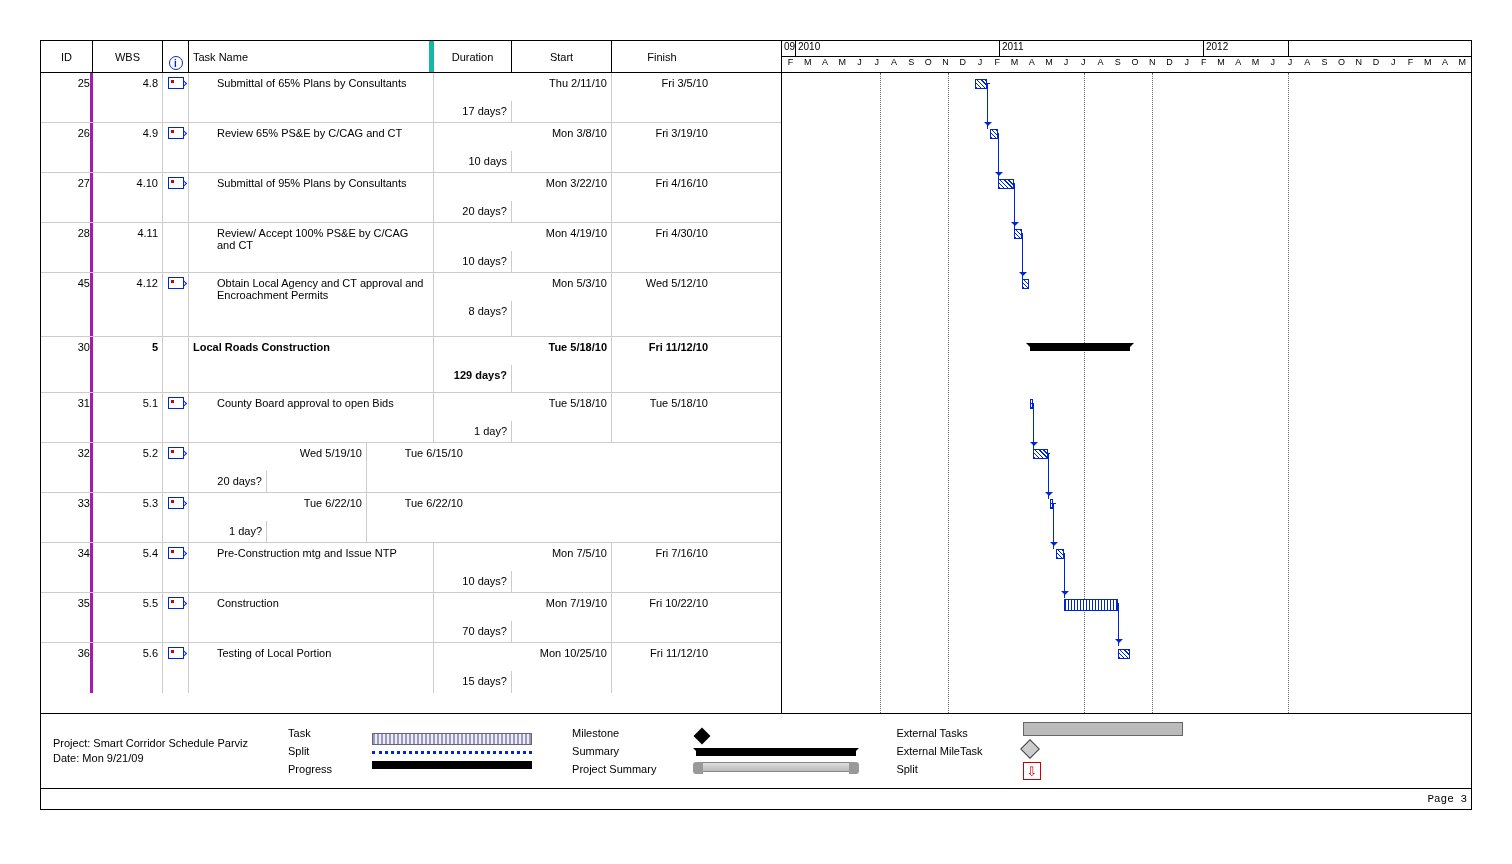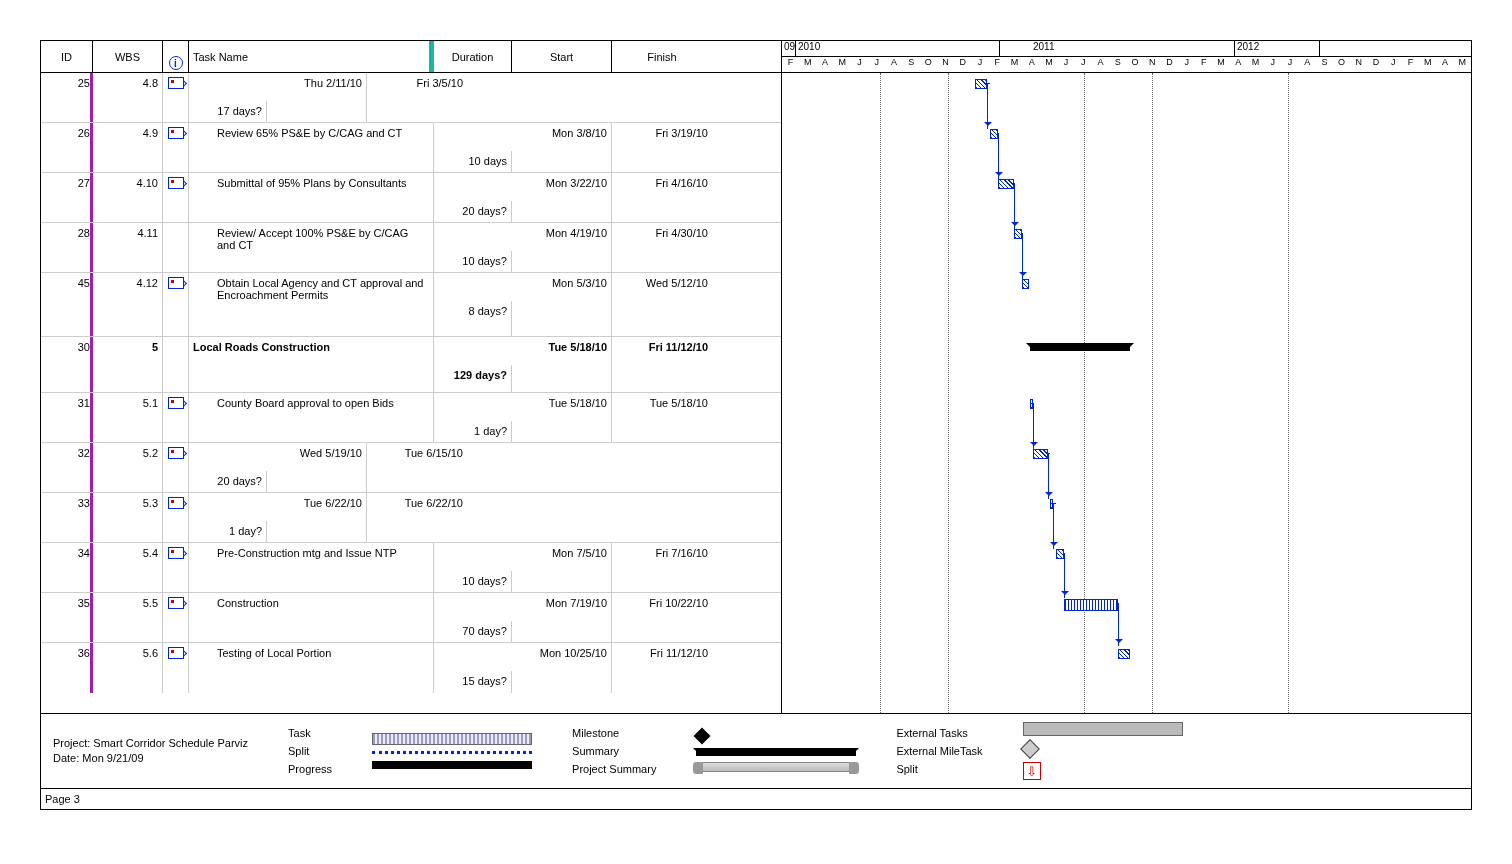--- a/index.html
+++ b/index.html
@@ -74,21 +74,21 @@
   .swatch-sum{ width:160px; height:8px; background:#000; position:relative;}
   .swatch-sum::before,.swatch-sum::after{content:"";position:absolute;top:0;border:7px solid transparent;border-top-color:#000;}
   .swatch-sum::before{left:-3px;} .swatch-sum::after{right:-3px;}
   .swatch-psum{ width:160px; height:10px; border:1px solid #888; background:linear-gradient(#ddd,#bbb); position:relative;}
   .swatch-psum::before,.swatch-psum::after{content:"";position:absolute;top:-1px;width:10px;height:12px;background:#999;}
   .swatch-psum::before{left:-4px;border-radius:3px 0 0 3px;} .swatch-psum::after{right:-4px;border-radius:0 3px 3px 0;}
   .swatch-ext{ width:160px; height:14px; background:#bbb; border:1px solid #666;}
   .swatch-emile{ width:14px; height:14px; border:1px solid #444; transform:rotate(45deg); background:#ccc;}
   .swatch-spliti{ width:18px; height:18px; border:1.5px solid #c00; display:flex; align-items:center; justify-content:center; color:#c00; font-size:13px; transform:rotate(0);}
   
-  .pagenum{ text-align:left; padding:4px; border-top:1px solid #000;}
+  .pagenum{ text-align:right; padding:4px; border-top:1px solid #000;font-family:Liberation Mono, monospace;}
 </style>
 </head>
 <body>
 
 <div class="container">
   <div class="main">
     <div class="grid">
       <div class="hrow">
         <div class="h-id">ID</div>
         <div class="h-wbs">WBS</div>
@@ -100,20 +100,21 @@
         <div class="h-start">Start</div>
         <div class="h-finish">Finish</div>
       </div>
       <div id="rows-host">
           <div class="row">
             <div class="c-id">25</div>
             <div class="c-wbs ">4.8</div>
             <div class="c-info">
               <span class="note-icon"></span>
             </div>
+            <div class="c-task ">Submittal of 65% Plans by Consultants</div>
             <div class="c-dur ">17 days?</div>
             <div class="c-start ">Thu 2/11/10</div>
             <div class="c-finish ">Fri 3/5/10</div>
           </div>
           <div class="row">
             <div class="c-id">26</div>
             <div class="c-wbs ">4.9</div>
             <div class="c-info">
               <span class="note-icon"></span>
             </div>
@@ -227,21 +228,21 @@
             <div class="c-finish ">Fri 11/12/10</div>
           </div>
         </div>
     </div>
 
     <div class="gantt">
       <div class="ghead">
         <div class="year-row" id="year-row">
             <div style="width: 14px;">09</div>
             <div style="width: 204px;">2010</div>
-            <div style="width: 204px; margin-left: 31px;">2011</div>
+            <div style="width: 204px;">2011</div>
             <div style="width: 85px;">2012</div>
           </div>
         <div class="month-row" id="month-row">
             <span>F</span>
             <span>M</span>
             <span>A</span>
             <span>M</span>
             <span>J</span>
             <span>J</span>
             <span>A</span>

